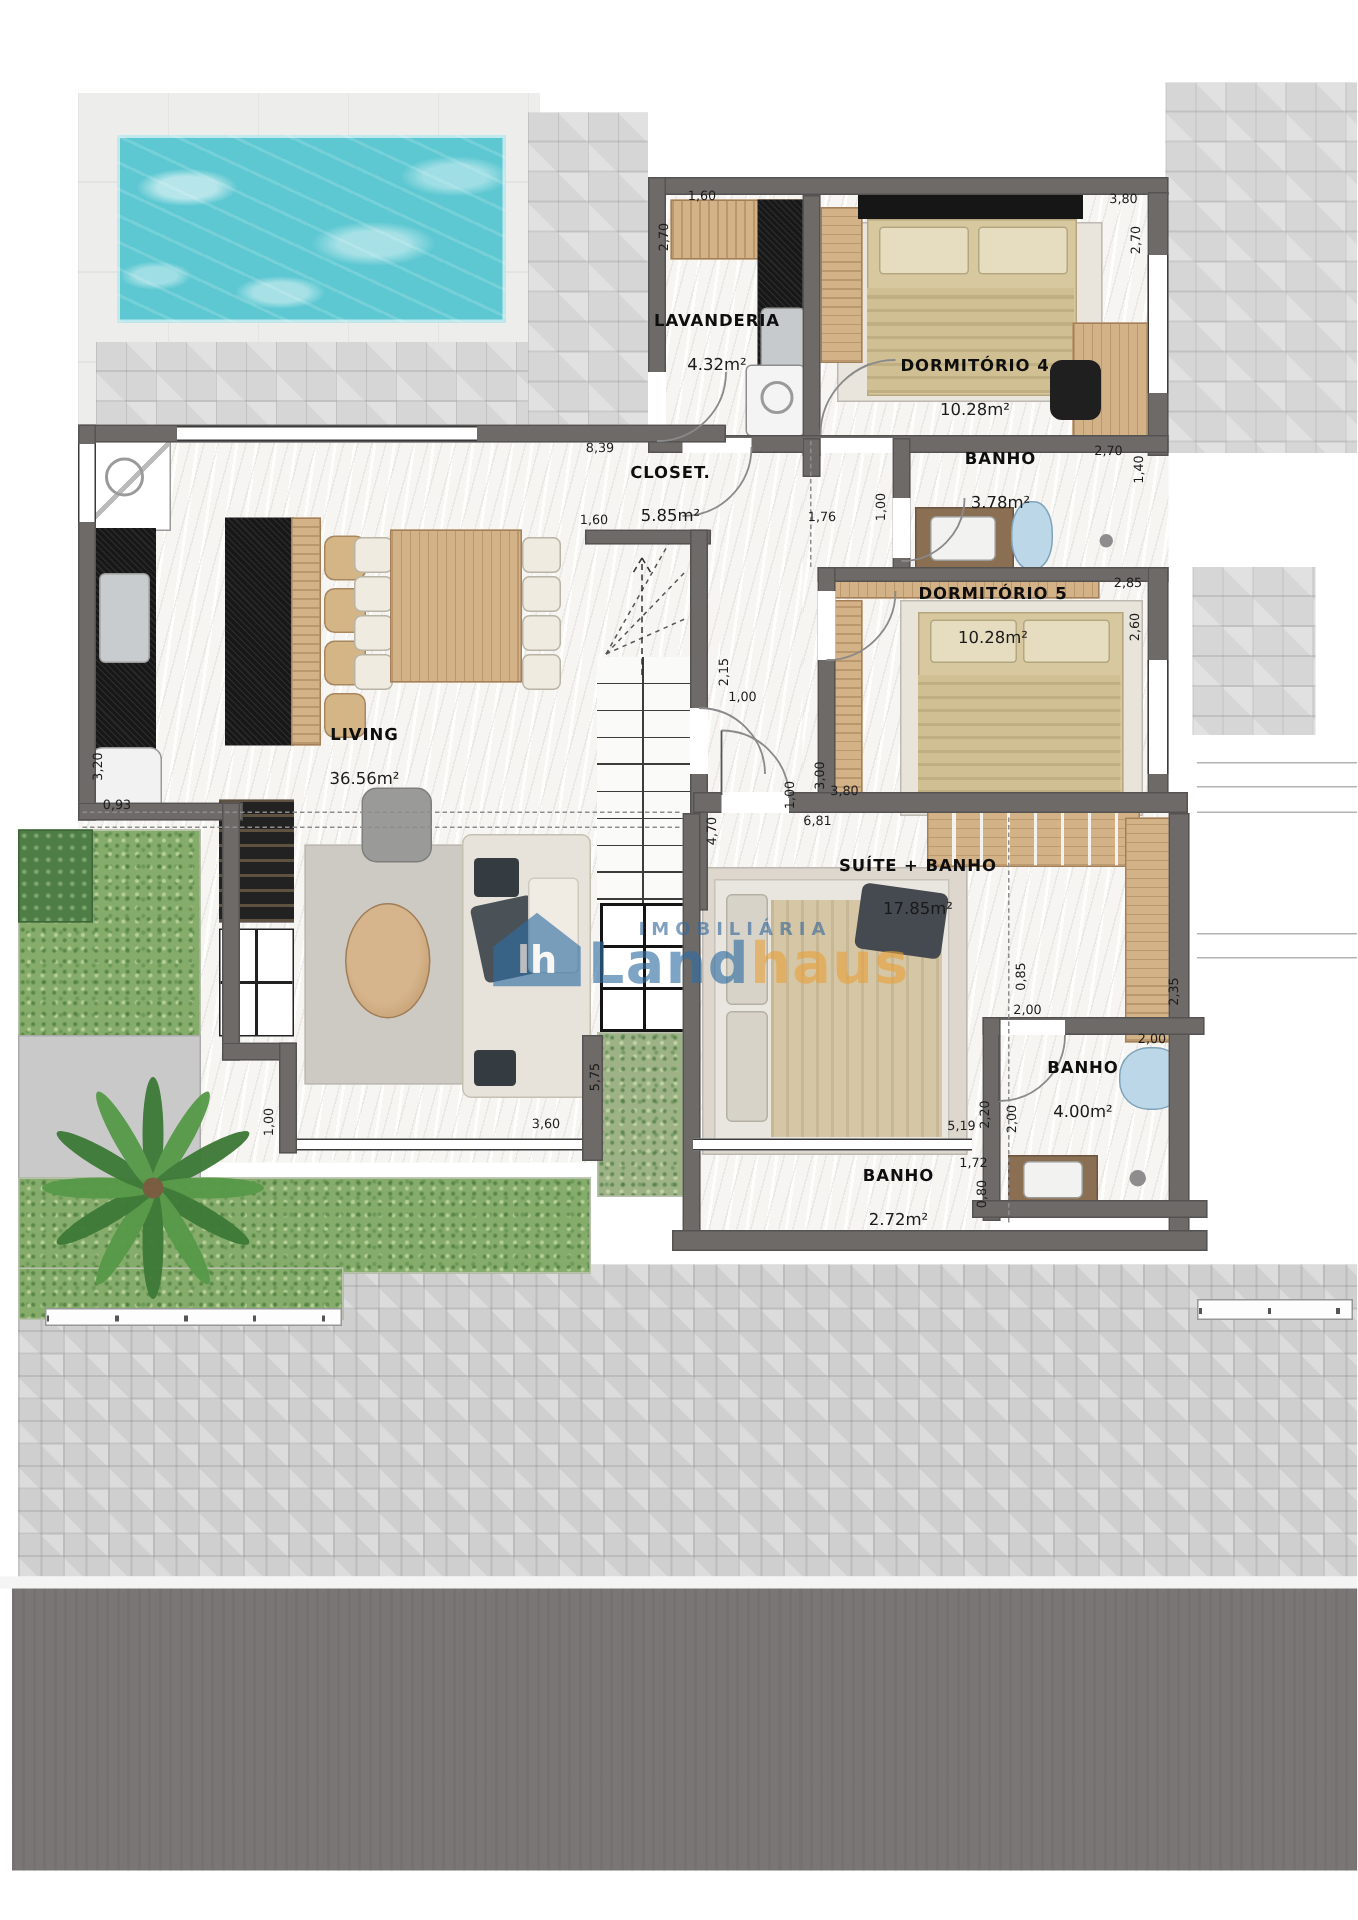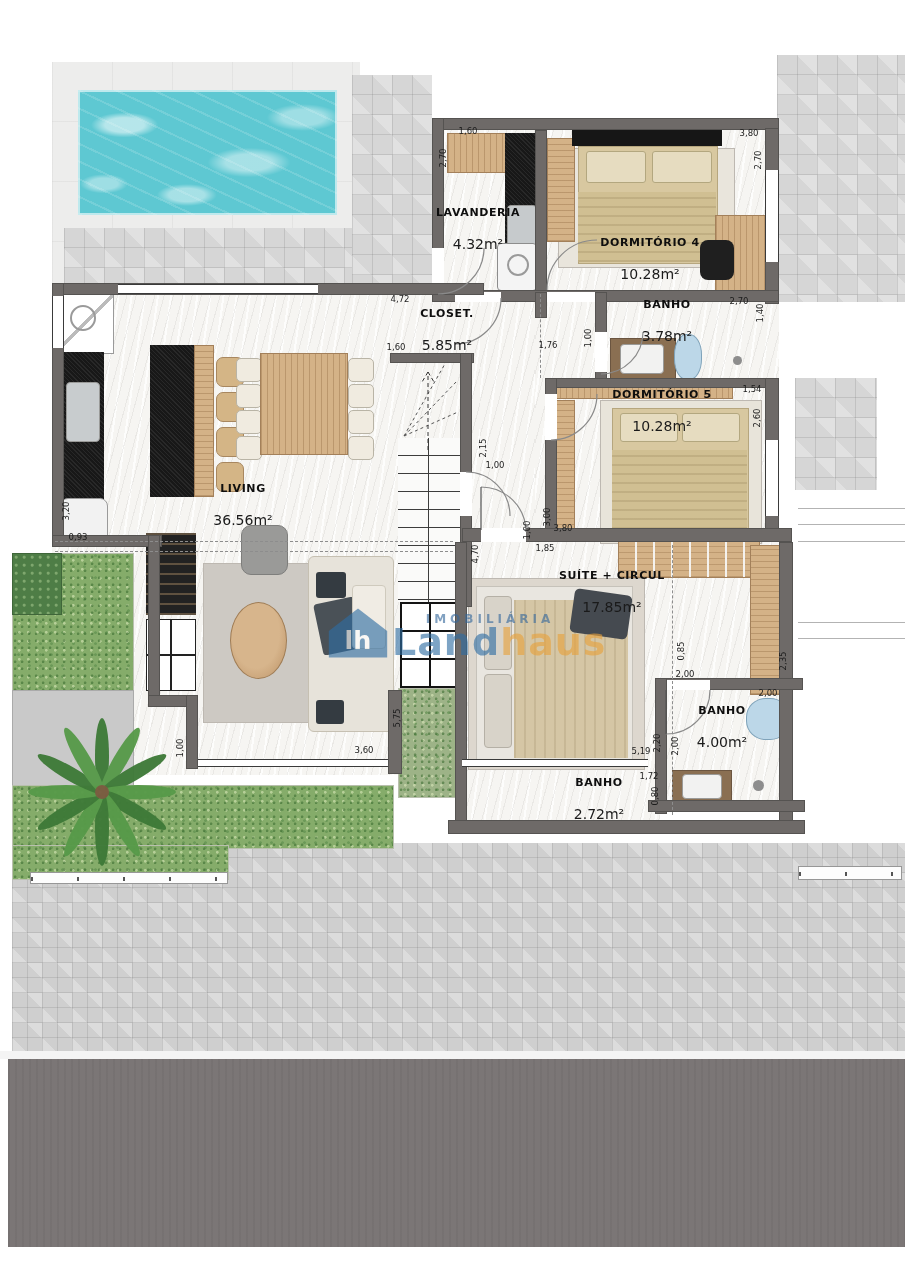--- a/index.html
+++ b/index.html
@@ -70,21 +70,21 @@
   
   .treads{background-color:#fafaf9;
     background-image:repeating-linear-gradient(180deg,transparent 0 17px,#3c3c3c 17px 18px),
                      linear-gradient(90deg,transparent 0 30px,#3c3c3c 30px 31px,transparent 31px);}
   .gridbox{background:#fff;border:2px solid #141414;box-sizing:border-box;
     background-image:linear-gradient(90deg,transparent 0 27px,#141414 27px 29px,transparent 29px),
                      repeating-linear-gradient(180deg,transparent 0 26px,#141414 26px 28px);}
   
   .room{position:absolute;transform:translate(-50%,-50%);text-align:center;line-height:1.15;white-space:nowrap;}
   .rname{font-weight:bold;font-size:11px;letter-spacing:.6px;color:#0e0e0e;}
-  .rarea{font-size:14px;color:#1a1a1a;margin-top:16px;}
+  .rarea{font-size:11px;color:#1a1a1a;margin-top:16px;}
   .dim{position:absolute;font-size:8.5px;color:#1c1c1c;transform:translate(-50%,-50%);white-space:nowrap;}
   .dim.v{transform:translate(-50%,-50%) rotate(-90deg);}
   
   #logo{position:absolute;left:326px;top:596px;width:270px;height:74px;opacity:.62;}
   #logo .tag{position:absolute;left:74px;top:16px;width:180px;text-align:center;font-size:12px;
     font-weight:bold;letter-spacing:4px;color:#35689c;}
   #logo .brand{position:absolute;left:66px;top:24px;font-size:38px;font-weight:bold;letter-spacing:1px;}
   #logo .b1{color:#2e6da3;} #logo .b2{color:#e8a23c;}
 </style>
 </head>
@@ -317,52 +317,52 @@
   </div>
   <div class="room" style="left:662px;top:411px;">
     <div class="rname">DORMITÓRIO 5</div>
     <div class="rarea">10.28m²</div>
   </div>
   <div class="room" style="left:243px;top:505px;">
     <div class="rname">LIVING</div>
     <div class="rarea">36.56m²</div>
   </div>
   <div class="room" style="left:612px;top:592px;">
-    <div class="rname">SUÍTE + CIRCUL</div>
+    <div class="rname">SUÍTE + BANHO</div>
     <div class="rarea">17.85m²</div>
   </div>
   <div class="room" style="left:722px;top:727px;">
     <div class="rname">BANHO</div>
     <div class="rarea">4.00m²</div>
   </div>
   <div class="room" style="left:599px;top:799px;">
     <div class="rname">BANHO</div>
     <div class="rarea">2.72m²</div>
   </div>
 
   <div id="dims-layer" class="abs" style="left:0;top:0;width:905px;height:1280px;pointer-events:none;">
       <span class="dim" style="left: 468px; top: 131px;">1,60</span>
       <span class="dim v" style="left: 443px; top: 158px;">2,70</span>
       <span class="dim" style="left: 749px; top: 133px;">3,80</span>
       <span class="dim v" style="left: 758px; top: 160px;">2,70</span>
       <span class="dim" style="left: 739px; top: 301px;">2,70</span>
       <span class="dim v" style="left: 760px; top: 313px;">1,40</span>
-      <span class="dim" style="left: 400px; top: 299px;">4,72</span>
+      <span class="dim" style="left: 400px; top: 299px;">8,39</span>
       <span class="dim" style="left: 396px; top: 347px;">1,60</span>
       <span class="dim" style="left: 548px; top: 345px;">1,76</span>
       <span class="dim v" style="left: 588px; top: 338px;">1,00</span>
-      <span class="dim" style="left: 752px; top: 389px;">1,54</span>
+      <span class="dim" style="left: 752px; top: 389px;">2,85</span>
       <span class="dim v" style="left: 757px; top: 418px;">2,60</span>
       <span class="dim v" style="left: 483px; top: 448px;">2,15</span>
       <span class="dim" style="left: 495px; top: 465px;">1,00</span>
       <span class="dim v" style="left: 475px; top: 554px;">4,70</span>
       <span class="dim v" style="left: 527px; top: 530px;">1,00</span>
       <span class="dim v" style="left: 547px; top: 517px;">3,00</span>
       <span class="dim" style="left: 563px; top: 528px;">3,80</span>
-      <span class="dim" style="left: 545px; top: 548px;">1,85</span>
+      <span class="dim" style="left: 545px; top: 548px;">6,81</span>
       <span class="dim v" style="left: 66px; top: 511px;">3,20</span>
       <span class="dim" style="left: 78px; top: 537px;">0,93</span>
       <span class="dim v" style="left: 681px; top: 651px;">0,85</span>
       <span class="dim" style="left: 685px; top: 674px;">2,00</span>
       <span class="dim v" style="left: 783px; top: 661px;">2,35</span>
       <span class="dim" style="left: 768px; top: 693px;">2,00</span>
       <span class="dim v" style="left: 657px; top: 743px;">2,20</span>
       <span class="dim v" style="left: 675px; top: 746px;">2,00</span>
       <span class="dim" style="left: 641px; top: 751px;">5,19</span>
       <span class="dim" style="left: 649px; top: 776px;">1,72</span>

